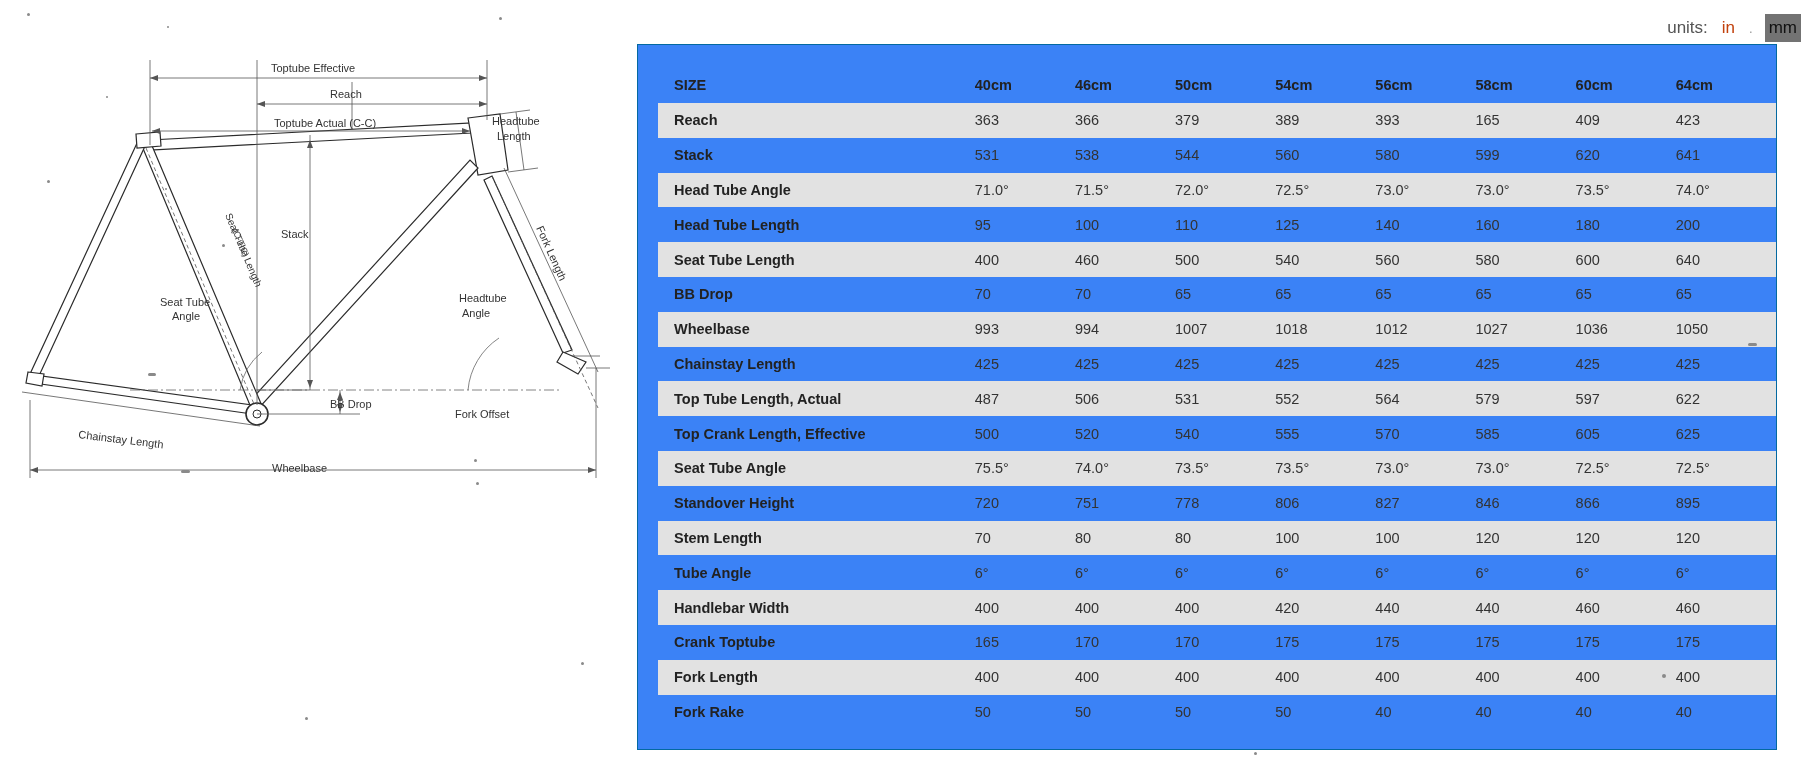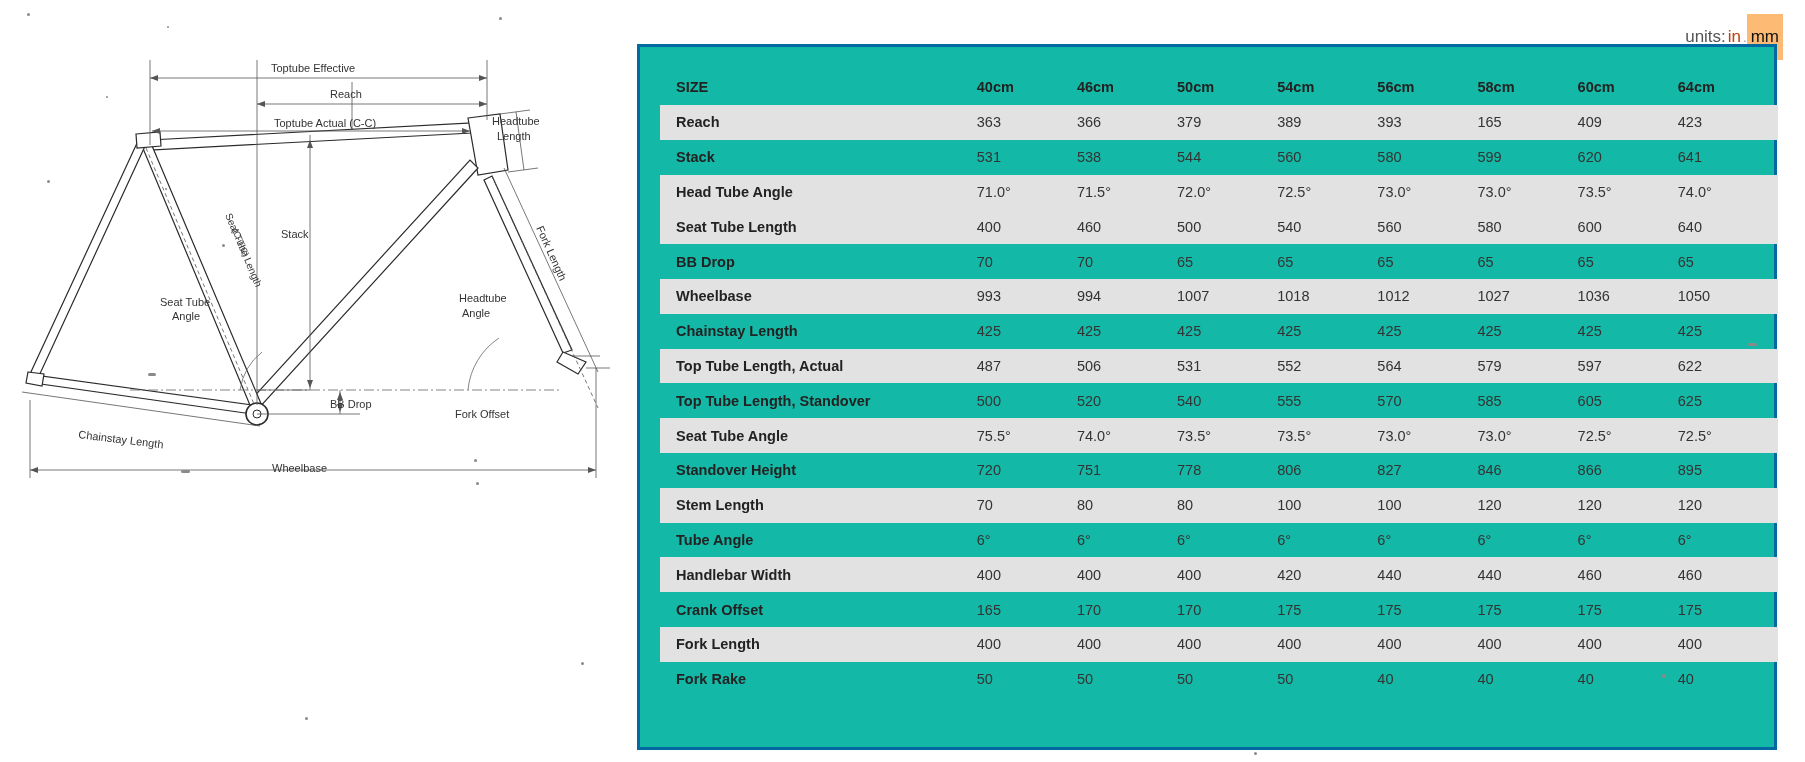--- a/index.html
+++ b/index.html
@@ -26,52 +26,52 @@
   }
   #diagram-svg {
     position: absolute;
     left: 0;
     top: 0;
   }
 
   
   #units-row {
     position: absolute;
-    right: 22px;
+    right: 4px;
     top: 14px;
     display: flex;
     align-items: center;
-    gap: 0;
+    gap: 12px;
     font-size: 17px;
     color: #444;
   }
   #units-row .units-label { color: #555; }
   #units-row .unit-opt {
     color: #c2410c;
     padding: 0 2px;
   }
   #units-row .unit-opt.selected {
-    background: #fdba74;
+    background: #737373;
     color: #111;
-    padding: 13px 4px;
+    padding: 4px 4px;
   }
   #units-row .unit-sep {
     color: #999;
     font-size: 13px;
   }
 
   
   #table-panel {
     position: absolute;
     left: 637px;
     top: 44px;
     width: 1140px;
     height: 706px;
-    border: 3px solid #0369a1;
-    background: #14b8a6;
+    border: 1px solid #0369a1;
+    background: #3b82f6;
     box-sizing: border-box;
   }
   table#geo-table {
     border-collapse: collapse;
     width: 1118px;
     margin: 22px 0 0 20px;
     font-size: 14.5px;
   }
   table#geo-table th, table#geo-table td {
     text-align: left;
@@ -282,20 +282,31 @@
           <td class="rowlabel">Head Tube Angle</td>
           <td class="val">71.0°</td>
           <td class="val">71.5°</td>
           <td class="val">72.0°</td>
           <td class="val">72.5°</td>
           <td class="val">73.0°</td>
           <td class="val">73.0°</td>
           <td class="val">73.5°</td>
           <td class="val">74.0°</td>
         </tr>
+        <tr>
+          <td class="rowlabel">Head Tube Length</td>
+          <td class="val">95</td>
+          <td class="val">100</td>
+          <td class="val">110</td>
+          <td class="val">125</td>
+          <td class="val">140</td>
+          <td class="val">160</td>
+          <td class="val">180</td>
+          <td class="val">200</td>
+        </tr>
         <tr class="shaded">
           <td class="rowlabel">Seat Tube Length</td>
           <td class="val">400</td>
           <td class="val">460</td>
           <td class="val">500</td>
           <td class="val">540</td>
           <td class="val">560</td>
           <td class="val">580</td>
           <td class="val">600</td>
           <td class="val">640</td>
@@ -338,21 +349,21 @@
           <td class="val">487</td>
           <td class="val">506</td>
           <td class="val">531</td>
           <td class="val">552</td>
           <td class="val">564</td>
           <td class="val">579</td>
           <td class="val">597</td>
           <td class="val">622</td>
         </tr>
         <tr>
-          <td class="rowlabel">Top Tube Length, Standover</td>
+          <td class="rowlabel">Top Crank Length, Effective</td>
           <td class="val">500</td>
           <td class="val">520</td>
           <td class="val">540</td>
           <td class="val">555</td>
           <td class="val">570</td>
           <td class="val">585</td>
           <td class="val">605</td>
           <td class="val">625</td>
         </tr>
         <tr class="shaded">
@@ -404,21 +415,21 @@
           <td class="val">400</td>
           <td class="val">400</td>
           <td class="val">400</td>
           <td class="val">420</td>
           <td class="val">440</td>
           <td class="val">440</td>
           <td class="val">460</td>
           <td class="val">460</td>
         </tr>
         <tr>
-          <td class="rowlabel">Crank Offset</td>
+          <td class="rowlabel">Crank Toptube</td>
           <td class="val">165</td>
           <td class="val">170</td>
           <td class="val">170</td>
           <td class="val">175</td>
           <td class="val">175</td>
           <td class="val">175</td>
           <td class="val">175</td>
           <td class="val">175</td>
         </tr>
         <tr class="shaded">

